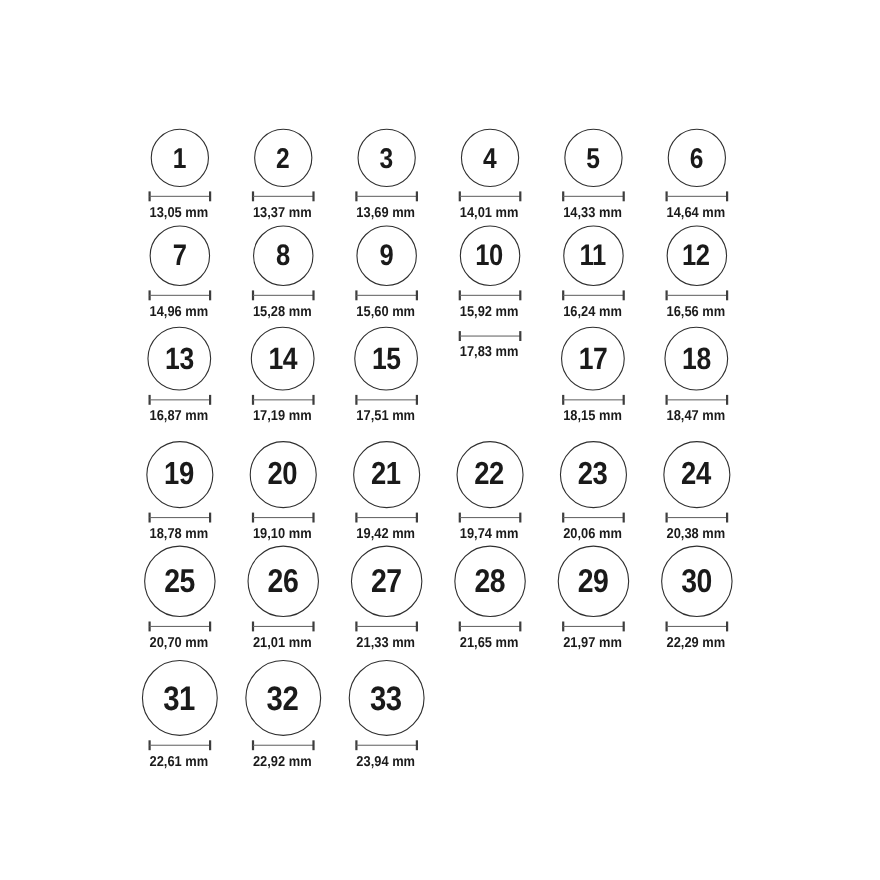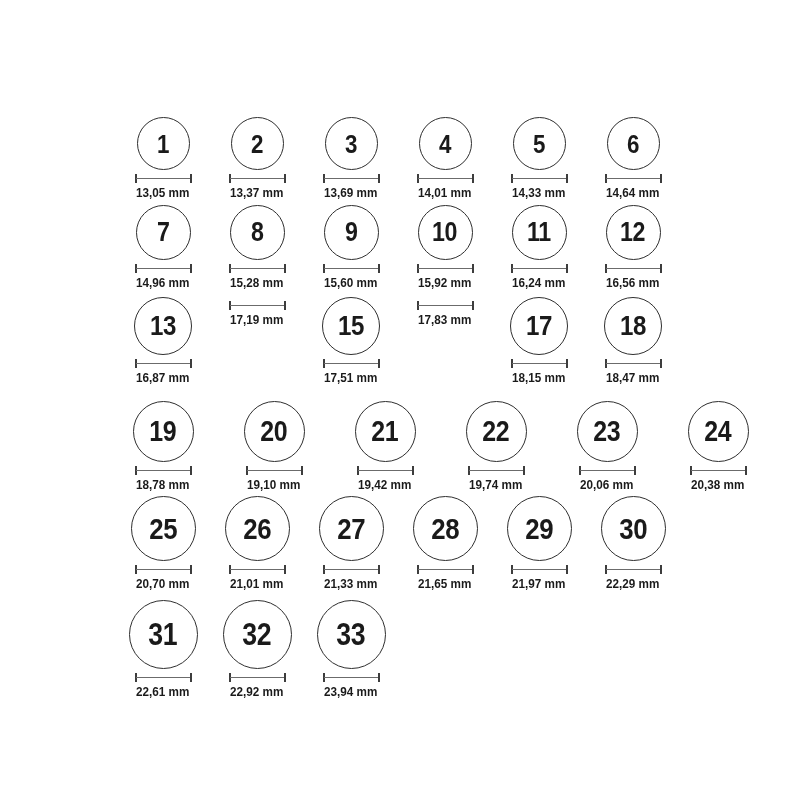--- a/index.html
+++ b/index.html
@@ -17,21 +17,21 @@
   }
   .grid {
     position: absolute;
     left: 116px;
     top: 117px;
   }
   .row { display: flex; }
   .row-0 { margin-bottom: 5px; }
   .row-1 { margin-bottom: 7px; }
   .row-2 { margin-bottom: 16px; }
-  .row-3 { margin-bottom: 4px; gap: 17px; }
+  .row-3 { margin-bottom: 4px; }
   .row-4 { margin-bottom: 9px; }
   .cell {
     width: 94px;
     display: flex;
     flex-direction: column;
     align-items: center;
   }
   .circle {
     box-sizing: border-box;
     border: 1.5px solid #2f2f2f;
@@ -241,20 +241,23 @@
             <span class="num">13</span>
           </div>
           <div class="measure">
             <span class="tick left"></span>
             <span class="line"></span>
             <span class="tick right"></span>
           </div>
           <div class="label">16,87 mm</div>
         </div>
         <div class="cell">
+          <div class="circle">
+            <span class="num">14</span>
+          </div>
           <div class="measure">
             <span class="tick left"></span>
             <span class="line"></span>
             <span class="tick right"></span>
           </div>
           <div class="label">17,19 mm</div>
         </div>
         <div class="cell">
           <div class="circle">
             <span class="num">15</span>

